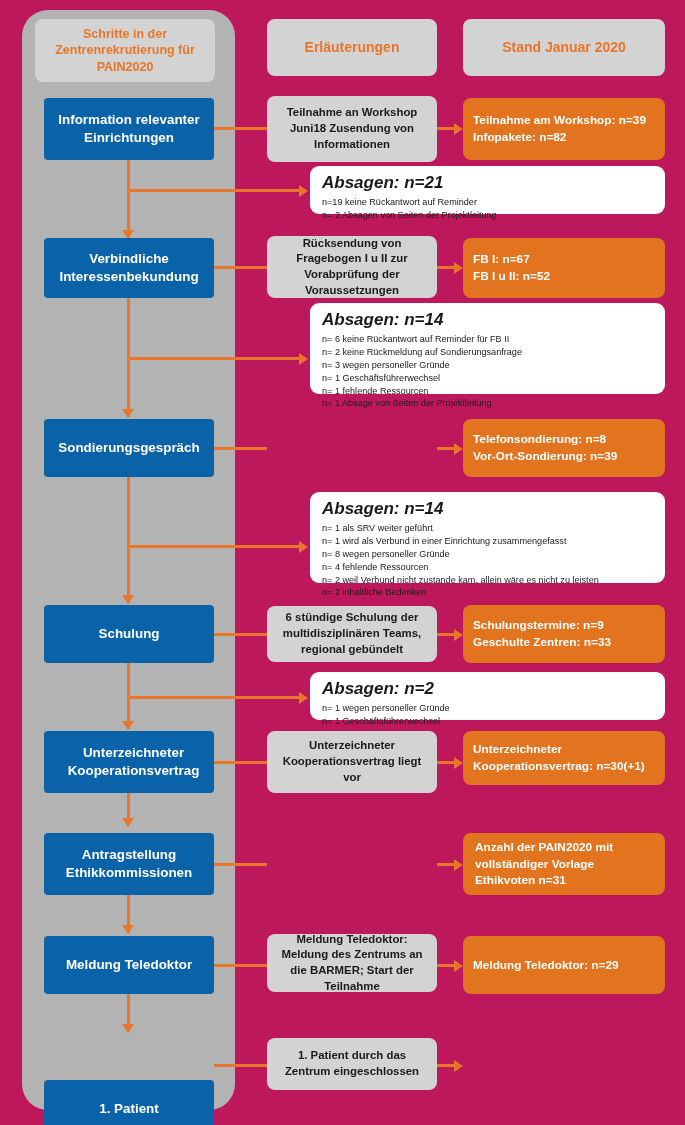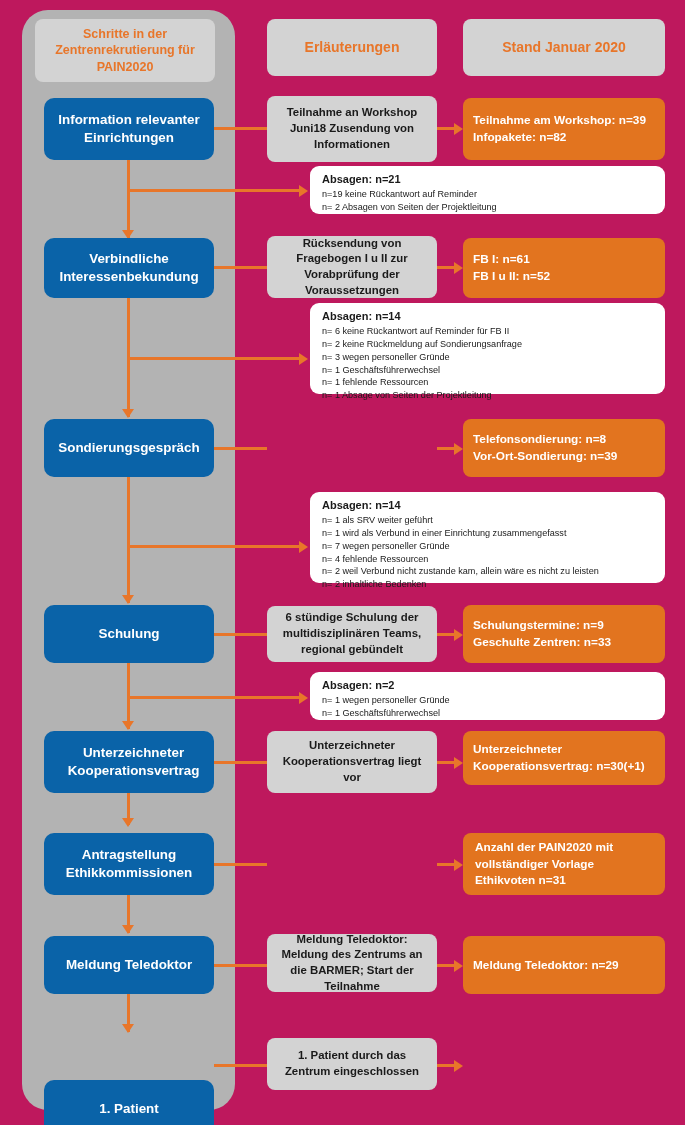--- a/index.html
+++ b/index.html
@@ -50,21 +50,21 @@
   .hdr.h1 { left: 35px;  top: 19px; width: 180px; height: 63px; font-size: 12.5px; }
   .hdr.h2 { left: 267px; top: 19px; width: 170px; height: 57px; font-size: 14px; }
   .hdr.h3 { left: 463px; top: 19px; width: 202px; height: 57px; font-size: 14px; }
 
   
   .step {
     position: absolute;
     left: 44px;
     width: 170px;
     background: #0a63a8;
-    border-radius: 10px;
+    border-radius: 4px;
     color: #ffffff;
     font-weight: bold;
     font-size: 13.4px;
     display: flex;
     align-items: center;
     justify-content: center;
     text-align: center;
     line-height: 1.35;
     box-sizing: border-box;
     padding: 4px 6px;
@@ -114,23 +114,24 @@
     left: 310px;
     width: 355px;
     background: #ffffff;
     border-radius: 9px;
     box-sizing: border-box;
     padding: 6px 10px 6px 12px;
     color: #1a1a1a;
   }
   .dropout .d-title {
     font-weight: bold;
-    font-size: 11px;
+    font-size: 17px;
     line-height: 1.35;
     margin-bottom: 1px;
+    font-style: italic;
   }
   .dropout .d-line {
     font-size: 9.1px;
     line-height: 1.42;
     white-space: nowrap;
   }
 
   
   .orange { background: #e8762a; position: absolute; }
   .vline  { width: 3px; }
@@ -184,21 +185,21 @@
   <div class="dropout" style="top:166px;height:48px;">
     <div class="d-title">Absagen: n=21</div>
     <div class="d-line">n=19 keine Rückantwort auf Reminder</div>
     <div class="d-line">n= 2 Absagen von Seiten der Projektleitung</div>
   </div>
 
   <div class="step" style="top:238px;height:60px;">Verbindliche Interessenbekundung</div>
   <div class="expl" style="top:236px;height:62px;">Rücksendung von Fragebogen I u II zur Vorabprüfung der Voraussetzungen</div>
   <div class="result" style="top:238px;height:60px;">
     <span>
-      <span>FB I: n=61</span><br>
+      <span>FB I: n=67</span><br>
       <span>FB I u II: n=52</span>
     </span>
   </div>
   <div class="orange hline" style="left:214px;top:266px;width:53px;"></div>
   <div class="orange hline" style="left:437px;top:266px;width:19px;"></div>
   <div class="arrow-right" style="left:454px;top:262px;"></div>
 
   <div class="orange vline" style="left:127px;top:298px;height:119px;"></div>
   <div class="arrow-down" style="left:122px;top:409px;"></div>
   <div class="orange hline" style="left:127px;top:357px;width:174px;"></div>
@@ -227,21 +228,21 @@
 
   <div class="orange vline" style="left:127px;top:477px;height:126px;"></div>
   <div class="arrow-down" style="left:122px;top:595px;"></div>
   <div class="orange hline" style="left:127px;top:545px;width:174px;"></div>
   <div class="arrow-right" style="left:299px;top:541px;"></div>
 
   <div class="dropout" style="top:492px;height:91px;">
     <div class="d-title">Absagen: n=14</div>
     <div class="d-line">n= 1 als SRV weiter geführt</div>
     <div class="d-line">n= 1 wird als Verbund in einer Einrichtung zusammengefasst</div>
-    <div class="d-line">n= 7 wegen personeller Gründe</div>
+    <div class="d-line">n= 8 wegen personeller Gründe</div>
     <div class="d-line">n= 4 fehlende Ressourcen</div>
     <div class="d-line">n= 2 weil Verbund nicht zustande kam, allein wäre es nicht zu leisten</div>
     <div class="d-line">n= 2 inhaltliche Bedenken</div>
   </div>
 
   <div class="step" style="top:605px;height:58px;">Schulung</div>
   <div class="expl" style="top:606px;height:56px;">6 stündige Schulung der multidisziplinären Teams, regional gebündelt</div>
   <div class="result" style="top:605px;height:58px;">
     <span>
       <span>Schulungstermine: n=9</span><br>

